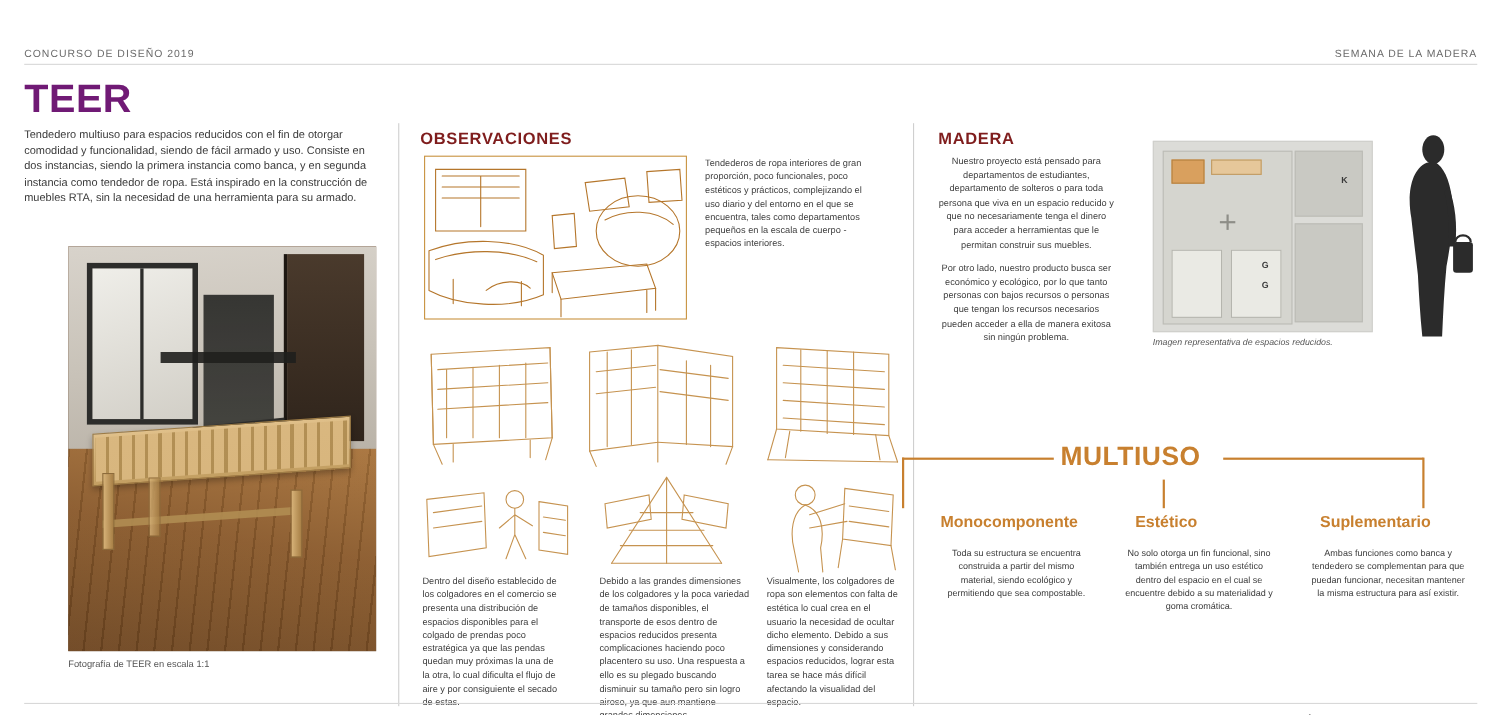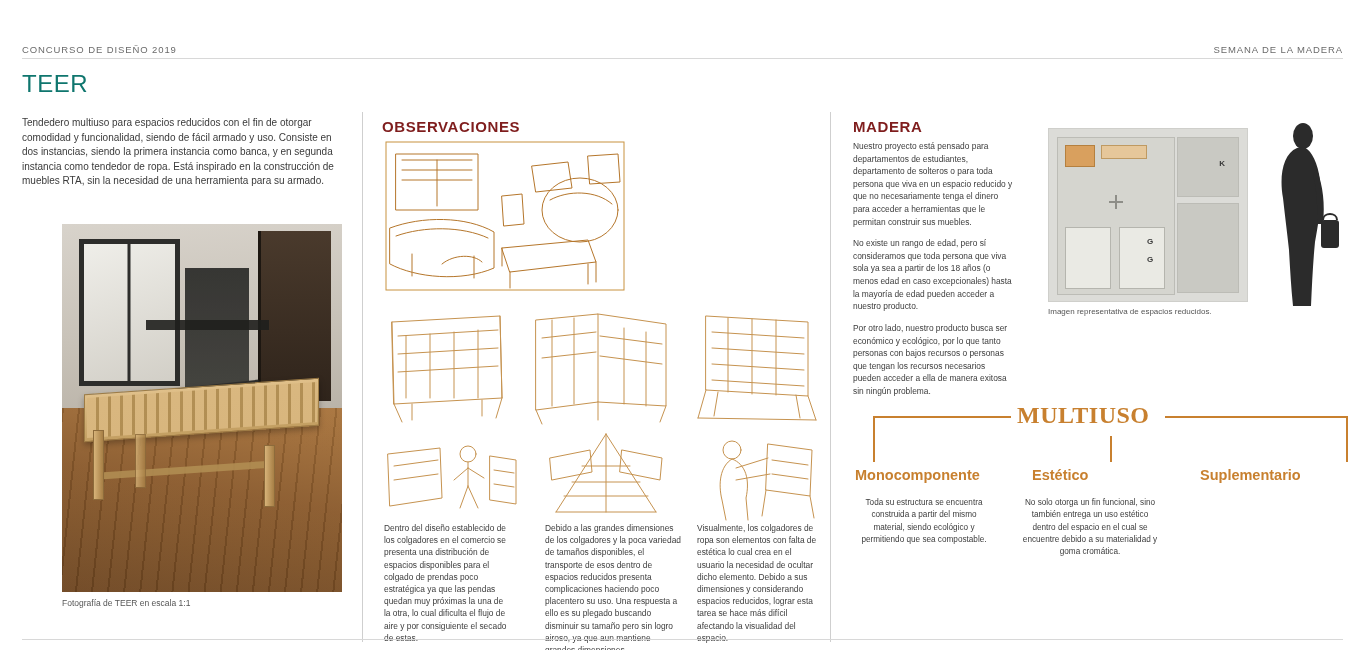--- a/index.html
+++ b/index.html
@@ -24,21 +24,21 @@
     font-size: 9.5px; letter-spacing: 0.9px; color: #6a6a6a; text-align: right;
   }
   .rule-top {
     position: absolute; left: 22px; top: 34px; width: 1321px; height: 1px;
     background: #d8d8d8;
   }
 
   
   .title {
     position: absolute; left: 22px; top: 48px;
-    font-size: 24px; font-weight: normal; color: #0f766e;
+    font-size: 36px; font-weight: bold; color: #701a75;
     letter-spacing: 0.5px; line-height: 1;
   }
   .intro {
     position: absolute; left: 22px; top: 92px; width: 320px;
     font-size: 10px; line-height: 1.45; color: #3a3a3a;
   }
 
   
   .photo {
     position: absolute; left: 62px; top: 200px; width: 280px; height: 368px;
@@ -136,21 +136,21 @@
 
   
   .sketch { position: absolute; overflow: hidden; }
   .sketch svg { display: block; }
 
   
   .usr-text {
     position: absolute; left: 853px; top: 116px; width: 160px;
     font-size: 8.4px; line-height: 1.5; color: #3c3c3c;
   }
-  .usr-text p { margin: 0 0 9px 0; }
+  .usr-text p { margin: 0 0 9px 0; text-align: center; }
 
   
   .plan {
     position: absolute; left: 1048px; top: 104px; width: 200px; height: 174px;
     background: #dcdcd8; border: 1px solid #cfcfcb; overflow: hidden;
   }
   .plan .rm {
     position: absolute; background: #cfcfc9; border: 1px solid #bcbcb6;
   }
   .plan .rm.main { left: 8px; top: 8px; width: 118px; height: 158px; background: #d5d5cf; }
@@ -178,28 +178,28 @@
   .plan .cross {
     position: absolute; left: 60px; top: 66px; width: 14px; height: 14px;
   }
   .plan .cross:before, .plan .cross:after {
     content: ""; position: absolute; background: #8e8e88;
   }
   .plan .cross:before { left: 6px; top: 0; width: 2px; height: 14px; }
   .plan .cross:after { left: 0; top: 6px; width: 14px; height: 2px; }
   .plan-cap {
     position: absolute; left: 1048px; top: 283px; width: 220px;
-    font-size: 8px; color: #555;
+    font-size: 8px; color: #555; font-style: italic;
   }
 
   
   .silhouette { position: absolute; left: 1265px; top: 96px; width: 80px; height: 190px; }
 
   
-  .multiuso-wrap { position: absolute; left: 865px; top: 378px; width: 490px; height: 120px; font-family: Liberation Serif, serif; }
+  .multiuso-wrap { position: absolute; left: 812px; top: 378px; width: 490px; height: 120px; }
   .multiuso {
     position: absolute; left: 152px; top: 0; font-size: 24px; font-weight: bold;
     color: #c8802f; letter-spacing: 0.5px;
   }
   .mline { position: absolute; background: #c8802f; }
   .mline.h-left { left: 8px; top: 14px; width: 138px; height: 1.5px; }
   .mline.h-right { left: 300px; top: 14px; width: 182px; height: 1.5px; }
   .mline.v-left { left: 8px; top: 14px; width: 1.5px; height: 46px; }
   .mline.v-right { left: 481px; top: 14px; width: 1.5px; height: 46px; }
   .mline.v-mid { left: 245px; top: 34px; width: 1.5px; height: 26px; }
@@ -254,20 +254,21 @@
     <div class="leg l1"></div>
     <div class="leg l3"></div>
     <div class="leg l2"></div>
   </div>
   <div class="photo-cap">Fotografía de TEER en escala 1:1</div>
 
   <div class="vrule v1"></div>
   <div class="vrule v2"></div>
 
   <div class="sec-head obs">OBSERVACIONES</div>
+  <div class="obs-note top">Tendederos de ropa interiores de gran proporción, poco funcionales, poco estéticos y prácticos, complejizando el uso diario y del entorno en el que se encuentra, tales como departamentos pequeños en la escala de cuerpo - espacios interiores.</div>
 
   <div class="sketch" style="left:382px; top:112px; width:246px; height:160px;">
     <svg width="246" height="160" viewBox="0 0 246 160">
       <g fill="none" stroke="#b5762b" stroke-width="1" stroke-linecap="round">
         <rect x="4" y="6" width="238" height="148" stroke="#c8923f"></rect>
         <path d="M14 18 L96 18 L96 74 L14 74 Z"></path>
         <path d="M20 24 L90 24 M20 34 L90 34 M20 44 L90 44 M55 24 L55 70"></path>
         <path d="M8 92 C40 80, 84 80, 112 96 L112 132 C80 146, 34 142, 8 128 Z"></path>
         <path d="M14 100 C42 90, 80 90, 106 102"></path>
         <path d="M30 118 L30 140 M92 120 L92 142"></path>
@@ -357,21 +358,20 @@
     </svg>
   </div>
 
   <div class="obs-note c1">Dentro del diseño establecido de los colgadores en el comercio se presenta una distribución de espacios disponibles para el colgado de prendas poco estratégica ya que las pendas quedan muy próximas la una de la otra, lo cual dificulta el flujo de aire y por consiguiente el secado de estas.</div>
   <div class="obs-note c3">Visualmente, los colgadores de ropa son elementos con falta de estética lo cual crea en el usuario la necesidad de ocultar dicho elemento. Debido a sus dimensiones y considerando espacios reducidos, lograr esta tarea se hace más difícil afectando la visualidad del espacio.</div>
   <div class="obs-note c2">Debido a las grandes dimensiones de los colgadores y la poca variedad de tamaños disponibles, el transporte de esos dentro de espacios reducidos presenta complicaciones haciendo poco placentero su uso. Una respuesta a ello es su plegado buscando disminuir su tamaño pero sin logro airoso, ya que aun mantiene grandes dimensiones.</div>
 
   <div class="sec-head usr">MADERA</div>
   <div class="usr-text">
     <p>Nuestro proyecto está pensado para departamentos de estudiantes, departamento de solteros o para toda persona que viva en un espacio reducido y que no necesariamente tenga el dinero para acceder a herramientas que le permitan construir sus muebles.</p>
-    <p>No existe un rango de edad, pero sí consideramos que toda persona que viva sola ya sea a partir de los 18 años (o menos edad en caso excepcionales) hasta la mayoría de edad pueden acceder a nuestro producto.</p>
     <p>Por otro lado, nuestro producto busca ser económico y ecológico, por lo que tanto personas con bajos recursos o personas que tengan los recursos necesarios pueden acceder a ella de manera exitosa sin ningún problema.</p>
   </div>
 
   <div class="plan">
     <div class="rm main"></div>
     <div class="rm kit"></div>
     <div class="rm bath"></div>
     <div class="wardrobe"></div>
     <div class="desk"></div>
     <div class="bed b1"></div>
@@ -403,20 +403,21 @@
     <div class="mline v-right"></div>
     <div class="multiuso">MULTIUSO</div>
   </div>
 
   <div class="col-head h1">Monocomponente</div>
   <div class="col-head h2">Estético</div>
   <div class="col-head h3">Suplementario</div>
 
   <div class="col-text t1">Toda su estructura se encuentra construida a partir del mismo material, siendo ecológico y permitiendo que sea compostable.</div>
   <div class="col-text t2">No solo otorga un fin funcional, sino también entrega un uso estético dentro del espacio en el cual se encuentre debido a su materialidad y goma cromática.</div>
+  <div class="col-text t3">Ambas funciones como banca y tendedero se complementan para que puedan funcionar, necesitan mantener la misma estructura para así existir.</div>
 
   <div class="rule-bot"></div>
   <div class="footer">
     <span>LÁMINA 1 DEL EQUIPO:</span>
     <b>DIS946</b>
   </div>
 
 </div>
 
 </body></html>

